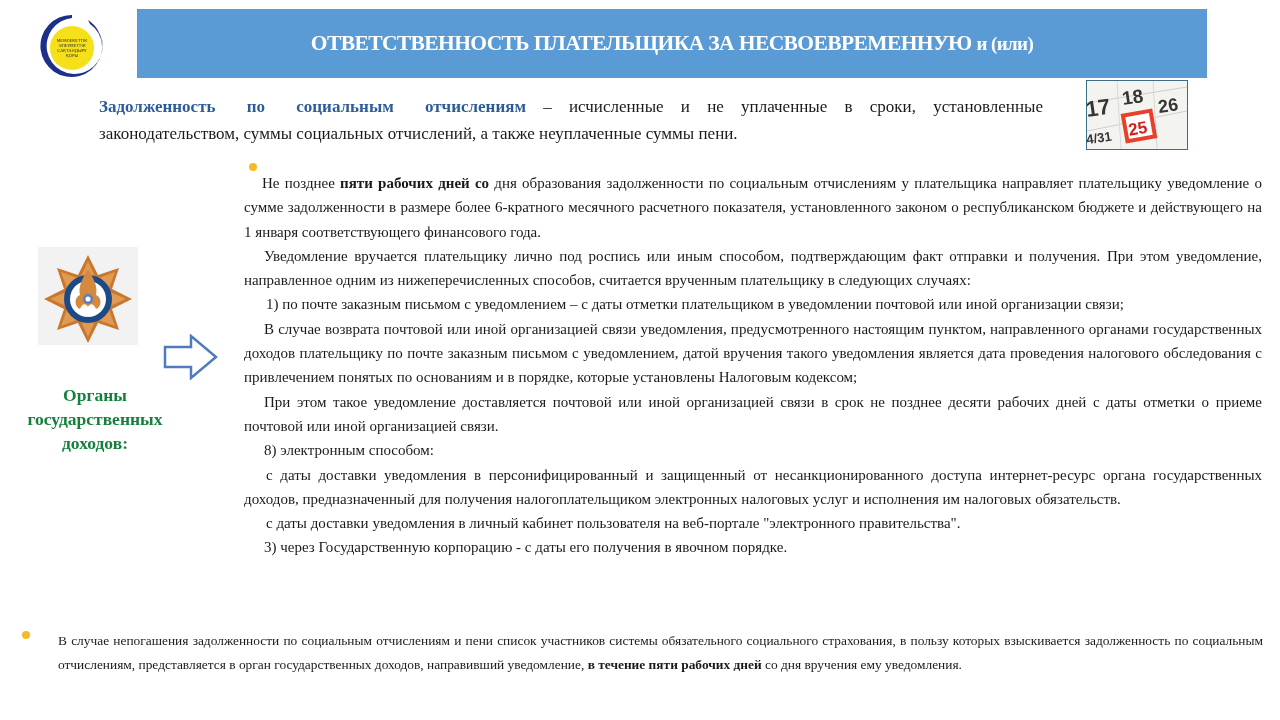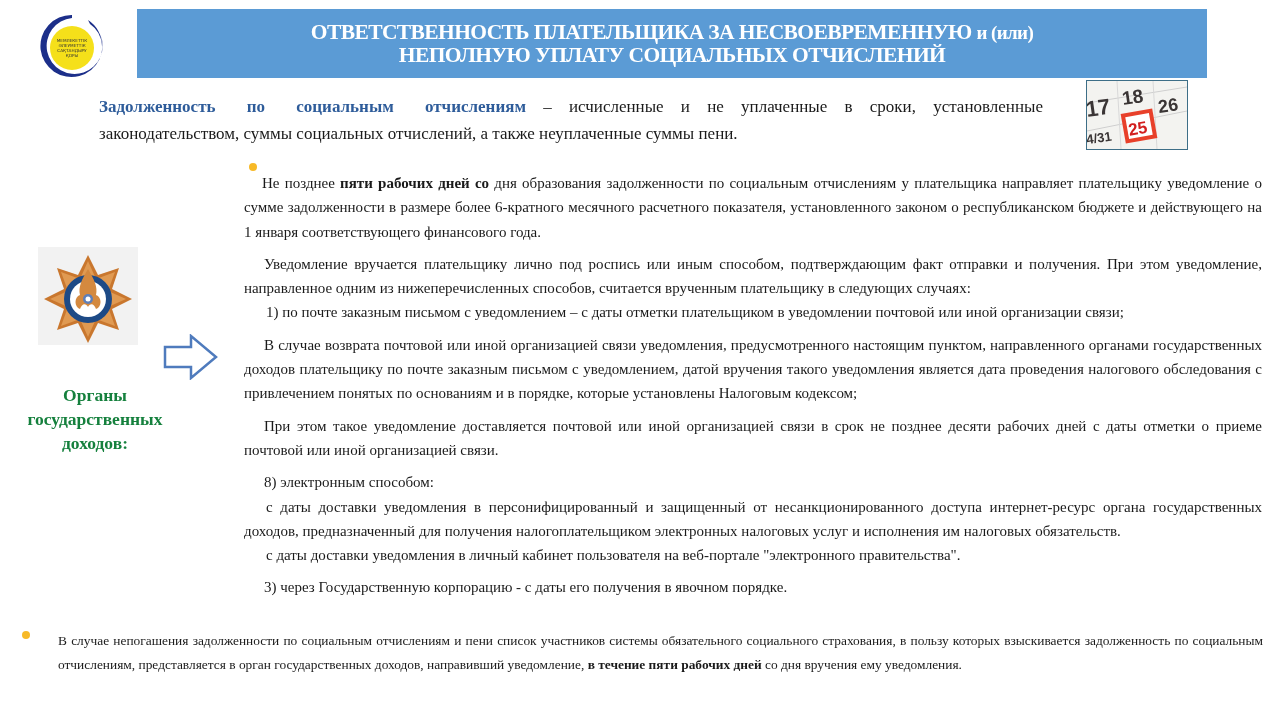--- a/index.html
+++ b/index.html
@@ -9,21 +9,21 @@
   .logo-top { left:38px; top:12px; width:68px; height:68px; }
   .title-bar { left:137px; top:9px; width:1070px; height:69px; background:#5b9bd5;
                color:#fff; font-weight:bold; text-align:center; font-size:21.5px; line-height:23px;
                display:flex; flex-direction:column; justify-content:center; letter-spacing:-0.6px; }
   .title-bar .small { font-size:19px; }
   .definition { left:99px; top:93px; width:944px; font-size:17px; line-height:27px; text-align:justify; }
   .definition .term { color:#2e5c9a; font-weight:bold; word-spacing:14px; }
   .calendar { left:1086px; top:80px; width:100px; height:68px; border:1px solid #3d6e87; overflow:hidden; background:#f4f4f2; }
   .main { left:244px; top:171px; width:1018px; font-size:15px; line-height:24.3px; text-align:justify; }
   .main p { margin:0; }
-  .main .ind { text-indent:20px;margin-top:8px; }
+  .main .ind { text-indent:20px; }
   .main .ind2 { text-indent:22px; }
   .bullet { width:8px; height:8px; border-radius:50%; background:#f7b927; position:absolute; }
   .b1 { left:249px; top:163px; }
   .main .first { text-indent:18px; }
   .agency-logo { left:38px; top:247px; width:100px; height:98px; background:#f2f2f2; }
   .arrow { left:163px; top:334px; width:56px; height:46px; }
   .agency-label { left:10px; top:383px; width:170px; text-align:center; color:#15803d; font-weight:bold; font-size:17.5px; line-height:24px; }
   .b2 { left:22px; top:631px; }
   .footer { left:58px; top:629px; width:1205px; font-size:13.4px; line-height:24px; text-align:justify; }
   b { font-weight:bold; }
@@ -41,21 +41,20 @@
     <text x="34" y="35" font-size="4.2" text-anchor="middle" fill="#333" font-family="DejaVu Sans, sans-serif">ӘЛЕУМЕТТІК</text>
     <text x="34" y="40" font-size="4.2" text-anchor="middle" fill="#333" font-family="DejaVu Sans, sans-serif">САҚТАНДЫРУ</text>
     <text x="34" y="45" font-size="4.2" text-anchor="middle" fill="#333" font-family="DejaVu Sans, sans-serif">ҚОРЫ</text>
   </svg>
 </div>
 
 <div class="abs title-bar">
   <div>
     <span>ОТВЕТСТВЕННОСТЬ ПЛАТЕЛЬЩИКА ЗА НЕСВОЕВРЕМЕННУЮ </span><span class="small">и (или)</span>
   </div>
-  <div>НЕПОЛНУЮ УПЛАТУ СОЦИАЛЬНЫХ ОТЧИСЛЕНИЙ</div>
 </div>
 
 <div class="abs definition">
   <span class="term">Задолженность по социальным отчислениям</span><span> – исчисленные и не уплаченные в сроки, установленные законодательством, суммы социальных отчислений, а также неуплаченные суммы пени.</span>
 </div>
 
 <div class="abs calendar">
   <svg width="100" height="68" viewBox="0 0 100 68">
     <rect width="100" height="68" fill="#f3f3f0"></rect>
     <line x1="0" y1="22" x2="100" y2="6" stroke="#cfcfcf" stroke-width="1"></line>

